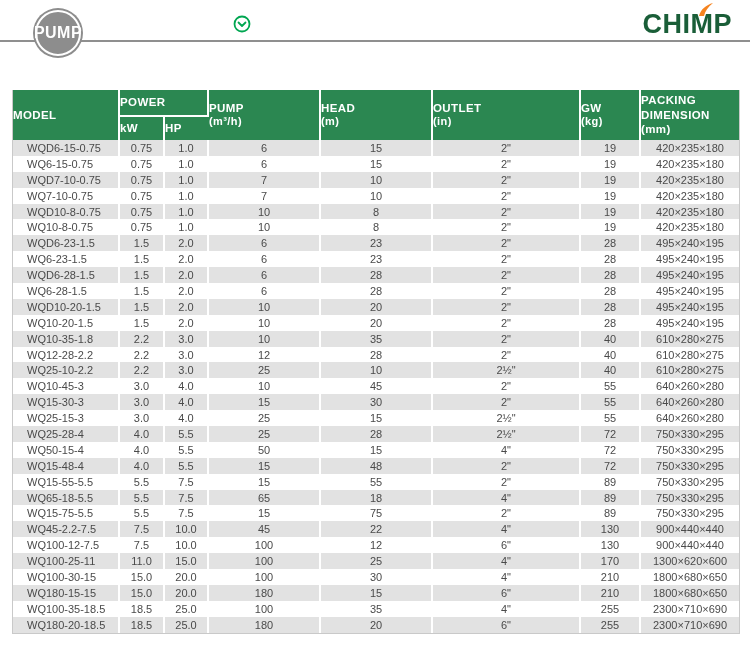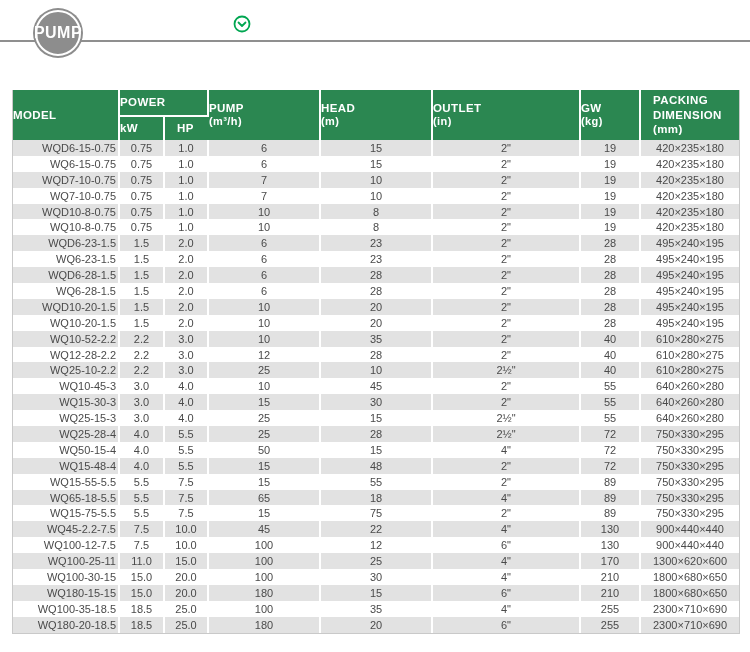--- a/index.html
+++ b/index.html
@@ -64,57 +64,63 @@
     border-bottom:1px solid #c9c9c9;
   }
   table.param th {
     background:var(--header-green,#2b8751);
     color:#ffffff; font-weight:bold;
     font-size:11.5px; letter-spacing:0.4px;
     text-align:left; vertical-align:middle;
     border-right:2px solid #ffffff;
     line-height:1.25;
   }
-  table.param th:last-child { border-right:none;padding-left:12px; }
+  table.param th:last-child { border-right:none; }
   th.h-top { height:26px; border-bottom:2px solid #ffffff; }
   th.h-sub { height:22px;margin-top:45px; }
   th.h-span { height:50px; }
   th .sub { font-size:11px; font-weight:bold; }
   th.h-packing { font-size:10px; letter-spacing:0.2px; }
 
   table.param td {
     height:15.9px; padding:0 2px;
     font-size:11px; color:#4a4a4a;
     text-align:center; vertical-align:middle;
     border-right:2px solid #ffffff;
     white-space:nowrap; overflow:hidden;
   }
   table.param td:last-child { border-right:none; }
   table.param tr.stripe td { background:var(--stripe,#e2e2e2); }
-  table.param td.model-cell { text-align:right; padding-left:14px; }
+  table.param td.model-cell { text-align:left; padding-left:14px; }
 </style>
 </head>
 <body>
 
 <div class="page" style="--header-green: #2b8751; --title-green: #00a651; --brand-green: #1a5e38; --badge-gray: #8d8d8d; --divider: #8f8f8f; --stripe: #e2e2e2;">
 
   <div class="top-divider"></div>
 
   <div class="pump-badge">
     <span>PUMP</span>
   </div>
 
 
   <span class="section-toggle">
     <svg width="18" height="18" viewBox="0 0 18 18">
       <circle cx="9" cy="9" r="7.5" fill="none" stroke="#00a651" stroke-width="1.8"></circle>
       <polyline points="5.5,7.5 9,11 12.5,7.5" fill="none" stroke="#00a651" stroke-width="1.8" stroke-linecap="round" stroke-linejoin="round"></polyline>
     </svg>
   </span>
 
+  <div class="brand-logo">
+    <span>CHIMP</span>
+    <svg class="flame" viewBox="0 0 16 14">
+      <path d="M1,13 C3,6 8,2 15,0 C10,4 7,8 6,13 Z" fill="#f5831f"></path>
+    </svg>
+  </div>
 
   <div class="table-wrap">
     <table class="param">
       <colgroup>
         <col style="width:107px">
           <col style="width:45px">
           <col style="width:44px">
         <col style="width:112px">
           <col style="width:112px">
           <col style="width:148px">
@@ -267,21 +273,21 @@
             <td class="model-cell">WQ10-20-1.5</td>
             <td>1.5</td>
             <td>2.0</td>
             <td>10</td>
             <td>20</td>
             <td>2"</td>
             <td>28</td>
             <td>495×240×195</td>
           </tr>
           <tr class="stripe">
-            <td class="model-cell">WQ10-52-2.2</td>
+            <td class="model-cell">WQ10-35-1.8</td>
             <td>2.2</td>
             <td>3.0</td>
             <td>10</td>
             <td>35</td>
             <td>2"</td>
             <td>40</td>
             <td>610×280×275</td>
           </tr>
           <tr>
             <td class="model-cell">WQ12-28-2.2</td>

